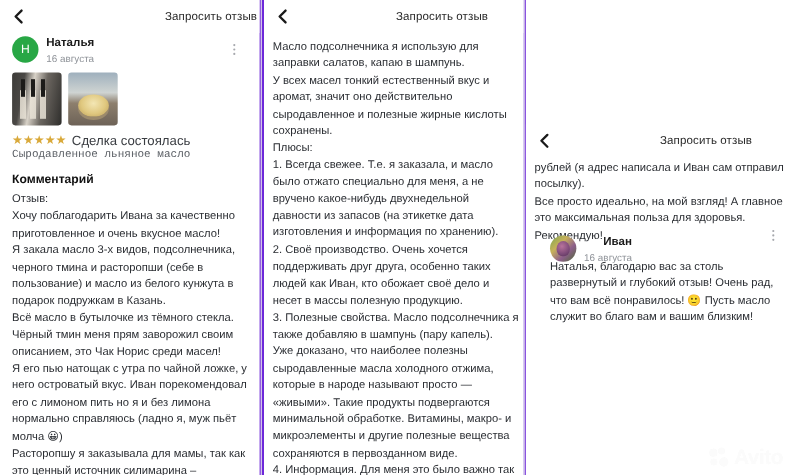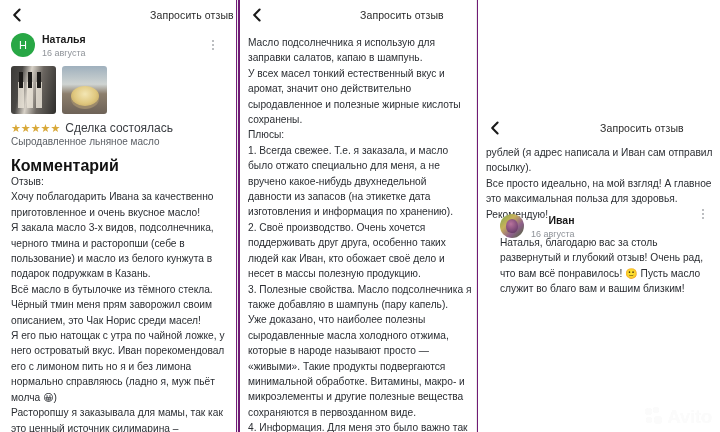--- a/index.html
+++ b/index.html
@@ -4,21 +4,21 @@
 <style>
   html, body {
     margin: 0;
     padding: 0;
     background: #ffffff;
   }
   #screen {
     position: relative;
     width: 720px;
     height: 432px;
-    background: #701a75;
+    background: #6d28d9;
     overflow: hidden;
     font-family: "Liberation Sans", "DejaVu Sans", sans-serif;
     color: #23262b;
   }
 
   
   .col {
     position: absolute;
     top: 0;
     height: 432px;
@@ -211,21 +211,21 @@
   }
   .item-title {
     position: absolute;
     font-size: 10px;
     color: #5c6066;
   }
 
   
   .section-label {
     position: absolute;
-    font-size: 16px;
+    font-size: 11px;
     font-weight: 700;
     color: #111111;
   }
   .body-text {
     position: absolute;
     font-size: 10.2px;
     line-height: 15.4px;
     color: #2b2e33;
     white-space: pre-wrap;
     word-wrap: break-word;
@@ -304,21 +304,21 @@
     <div class="photo-row" style="left:11px; top:66px;">
       <div class="photo photo-bottles"></div>
       <div class="photo photo-food"></div>
     </div>
 
     <div class="rating-row" style="left:11px; top:121px;">
       <div class="stars">★★★★★</div>
       <div class="deal-text">Сделка состоялась</div>
     </div>
 
-    <div class="item-title" style="left:11px; top:136px;">Сыродавленное льняное масло</div>
+    <div class="item-title" style="left:11px; top:136px;font-family:Liberation Mono, monospace;">Сыродавленное льняное масло</div>
 
     <div class="section-label" style="left:11px; top:157px;">Комментарий</div>
 
     <div class="body-text" style="left:11px; top:174px; width:217px;">Отзыв:
 Хочу поблагодарить Ивана за качественно приготовленное и очень вкусное масло!
 Я закала масло 3-х видов, подсолнечника, черного тмина и расторопши (себе в пользование) и масло из белого кунжута в подарок подружкам в Казань.
 Всё масло в бутылочке из тёмного стекла.
 Чёрный тмин меня прям заворожил своим описанием, это Чак Норис среди масел!
 Я его пью натощак с утра по чайной ложке, у него островатый вкус. Иван порекомендовал его с лимоном пить но я и без лимона нормально справляюсь (ладно я, муж пьёт молча 😀)
 Расторопшу я заказывала для мамы, так как это ценный источник силимарина – флавоноида, способного устранять повреждения в печени и желчном пузыре (у неё как раз проблемы).

